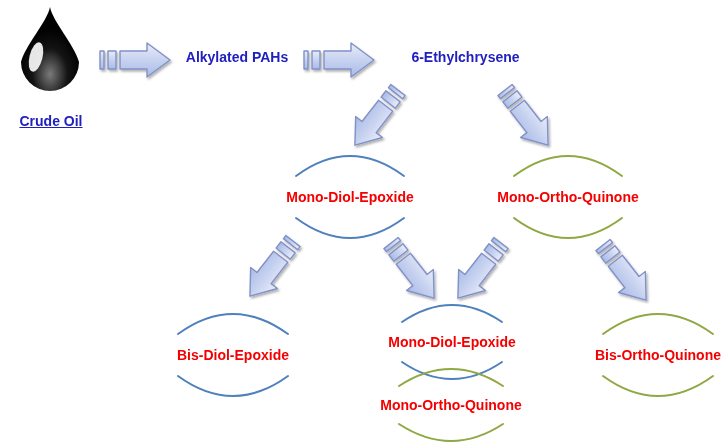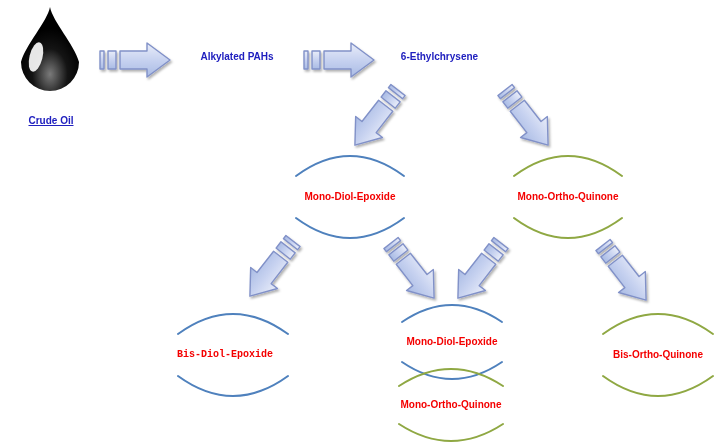--- a/index.html
+++ b/index.html
@@ -15,21 +15,21 @@
     overflow: hidden;
   }
   .canvas svg {
     position: absolute;
     left: 0; top: 0;
   }
   .label {
     position: absolute;
     text-align: center;
     font-weight: bold;
-    font-size: 10px;
+    font-size: 14px;
     line-height: 16px;
     white-space: nowrap;
   }
   .label.blue { color: var(--blue-label, #2020BF); }
   .label.red  { color: var(--red-label,  #FF0000); }
 </style>
 </head>
 <body>
 
 <div class="canvas">
@@ -89,21 +89,21 @@
     </g>
 
     <g>
       <path d="M50,7 C47,22 26,44 21,62 A29,29 0 1 0 79,62 C74,44 53,22 50,7 Z" fill="url(#dropGrad)"></path>
       <ellipse cx="36" cy="57" rx="6.5" ry="15" transform="rotate(14 36 57)" fill="#ffffff" opacity="0.9"></ellipse>
     </g>
   </svg>
 
   <div class="label blue" style="left:6px;   top:113px; width:90px;text-decoration:underline;">Crude Oil</div>
   <div class="label blue" style="left:172px; top:49px;  width:130px;">Alkylated PAHs</div>
-  <div class="label blue" style="left:372px; top:49px;  width:135px;">6-Ethylchrysene</div>
+  <div class="label blue" style="left:398px; top:49px;  width:135px;">6-Ethylchrysene</div>
   <div class="label red" style="left:268px; top:189px; width:164px;">Mono-Diol-Epoxide</div>
   <div class="label red" style="left:486px; top:189px; width:164px;">Mono-Ortho-Quinone</div>
-  <div class="label red" style="left:143px; top:347px; width:164px;font-family:Liberation Mono, monospace;">Bis-Diol-Epoxide</div>
+  <div class="label red" style="left:151px; top:347px; width:164px;">Bis-Diol-Epoxide</div>
   <div class="label red" style="left:370px; top:334px; width:164px;">Mono-Diol-Epoxide</div>
   <div class="label red" style="left:369px; top:397px; width:164px;">Mono-Ortho-Quinone</div>
   <div class="label red" style="left:576px; top:347px; width:164px;">Bis-Ortho-Quinone</div>
 
 </div>
 
 </body></html>

